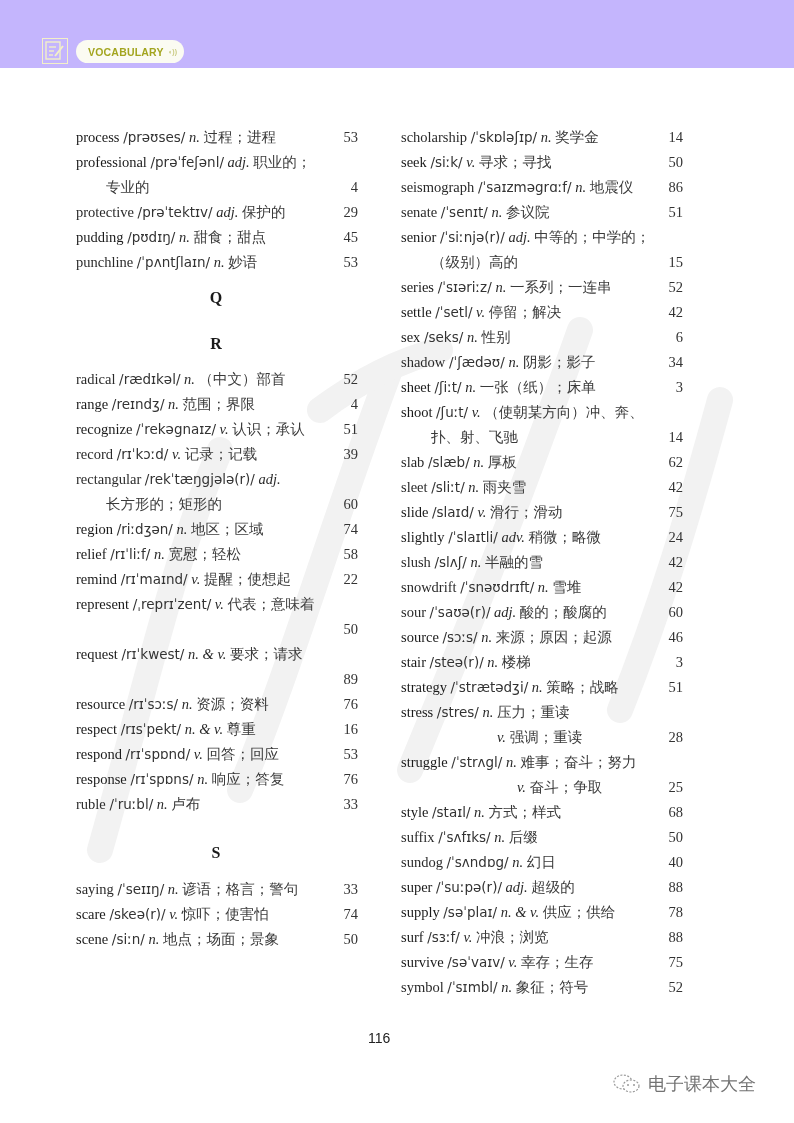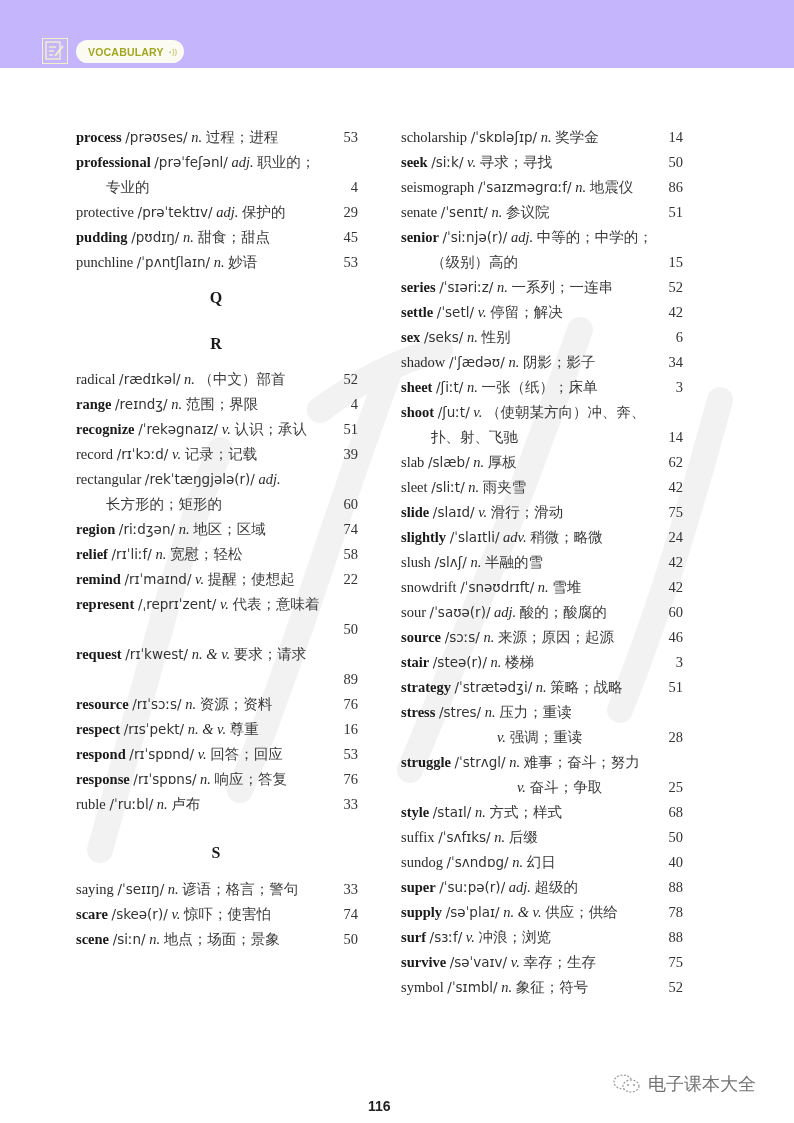--- a/index.html
+++ b/index.html
@@ -25,35 +25,35 @@
   .watermark {
     position: absolute; left: 60px; top: 150px; width: 680px; height: 760px; pointer-events: none;
   }
   .col { position: absolute; top: 125px; width: 280px; }
   .col.left { left: 76px; }
   .col.right { left: 401px; }
   .row {
     position: relative; height: 25px; line-height: 25px; font-size: 14.5px; white-space: nowrap;
   }
   .row .hw { font-weight: normal; }
-  .row.bold .hw { font-weight: bold; color: #1a1a1a; }
+  .row.bold .hw { font-weight: normal; color: #1a1a1a; }
   .row .ph { font-family: "DejaVu Sans", "Liberation Sans", sans-serif; font-size: 13.5px; color: #333; }
   .row .pos { font-style: italic; }
   .row .cn { color: #3a3a3a; }
   .row .pg { position: absolute; right: -2px; top: 0; color: #333; text-align: center; }
   .row.cont { padding-left: 30px; }
   .row.cont-v { padding-left: 96px; }
   .row.cont-v2 { padding-left: 116px; }
   .row.pgonly { }
   .letter {
     height: 46px; line-height: 46px; text-align: center; font-weight: bold; font-size: 16px; color: #1a1a1a;
   }
   .page-num {
-    position: absolute; left: 368px; top: 1098px; font-family: "Liberation Sans", "DejaVu Sans", sans-serif;
-    font-weight: bold; font-size: 14px; color: #222;
+    position: absolute; left: 368px; top: 1030px; font-family: "Liberation Sans", "DejaVu Sans", sans-serif;
+    font-weight: normal; font-size: 14px; color: #222;
   }
   .brand {
     position: absolute; left: 612px; top: 1072px; display: flex; align-items: center; gap: 6px;
     font-family: "DejaVu Sans", sans-serif; font-size: 18px; color: #737373;
   }
 </style>
 </head>
 <body>
 
 <div class="header">

